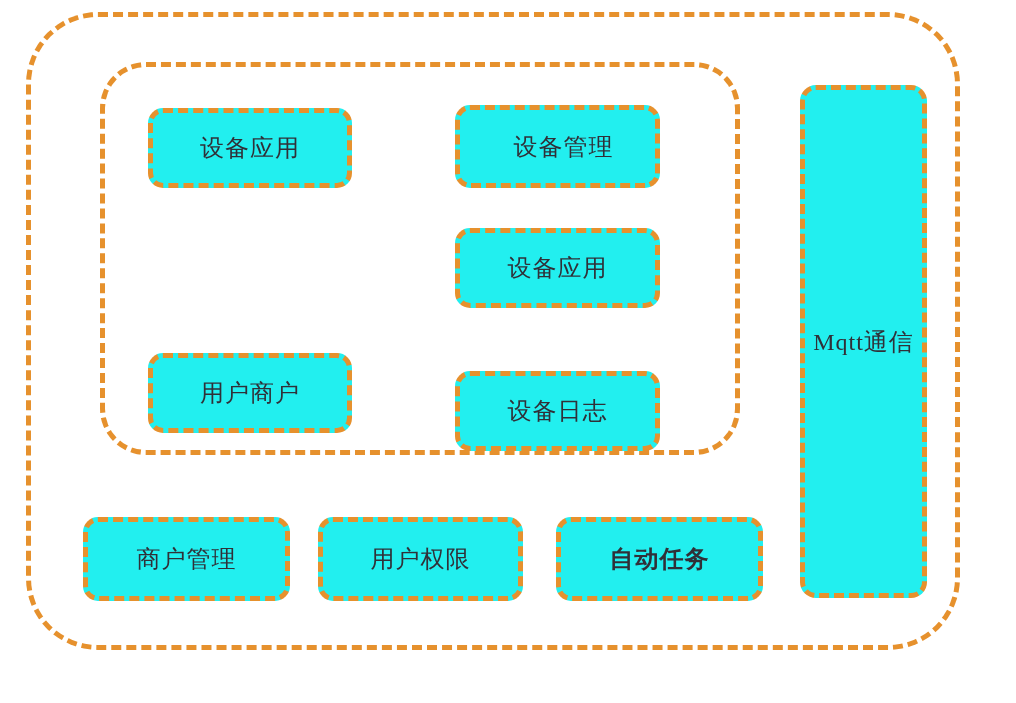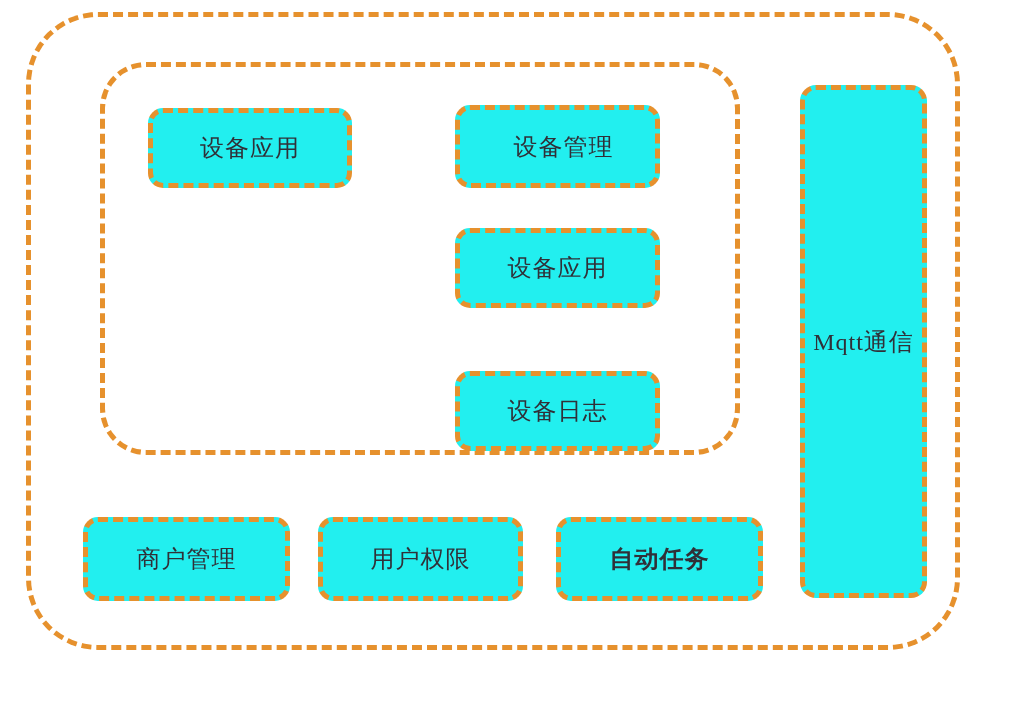--- a/index.html
+++ b/index.html
@@ -75,20 +75,23 @@
 
   <div class="node n0">
     <span>设备应用</span>
   </div>
   <div class="node n1">
     <span>设备管理</span>
   </div>
   <div class="node n3">
     <span>设备应用</span>
   </div>
+  <div class="node n4">
+    <span>用户商户</span>
+  </div>
   <div class="node n5">
     <span>设备日志</span>
   </div>
 
   <div class="node c0">
     <span>商户管理</span>
   </div>
   <div class="node c1">
     <span>用户权限</span>
   </div>

